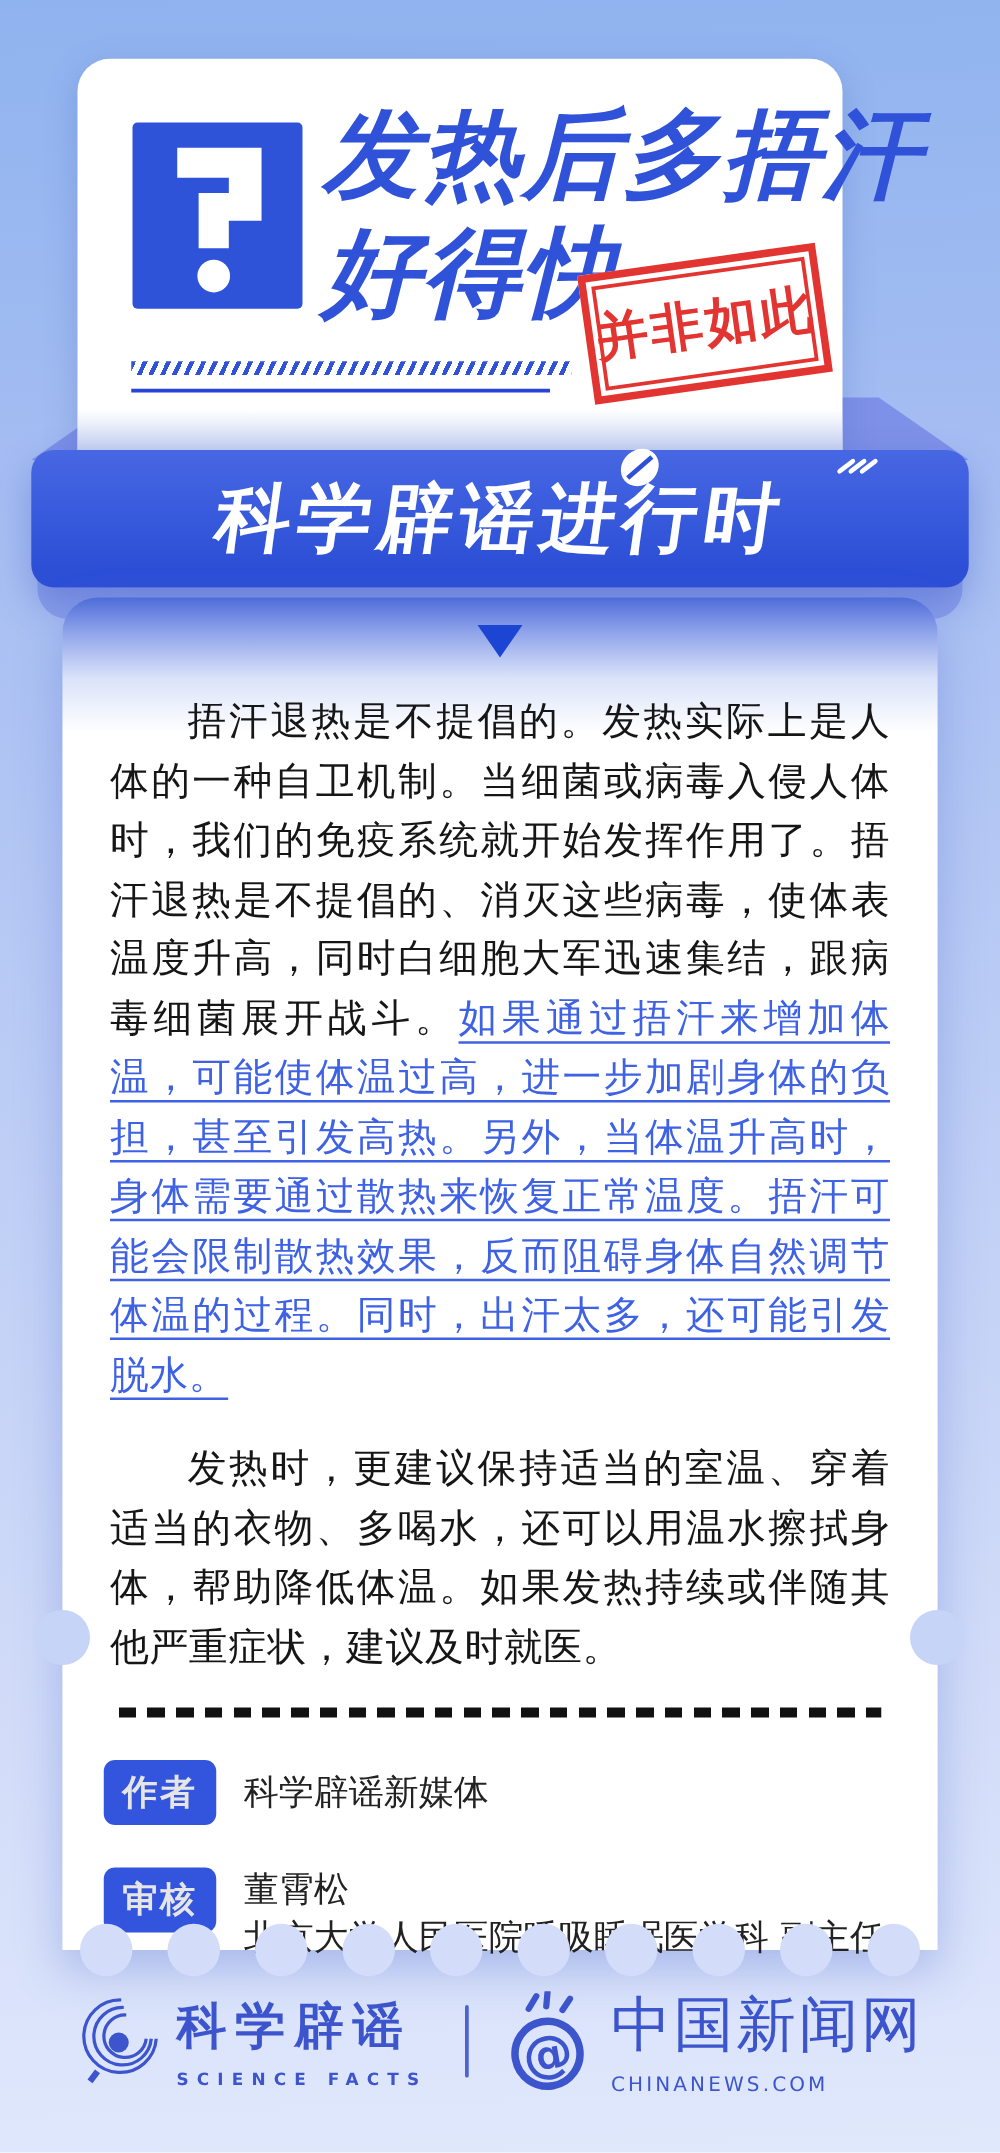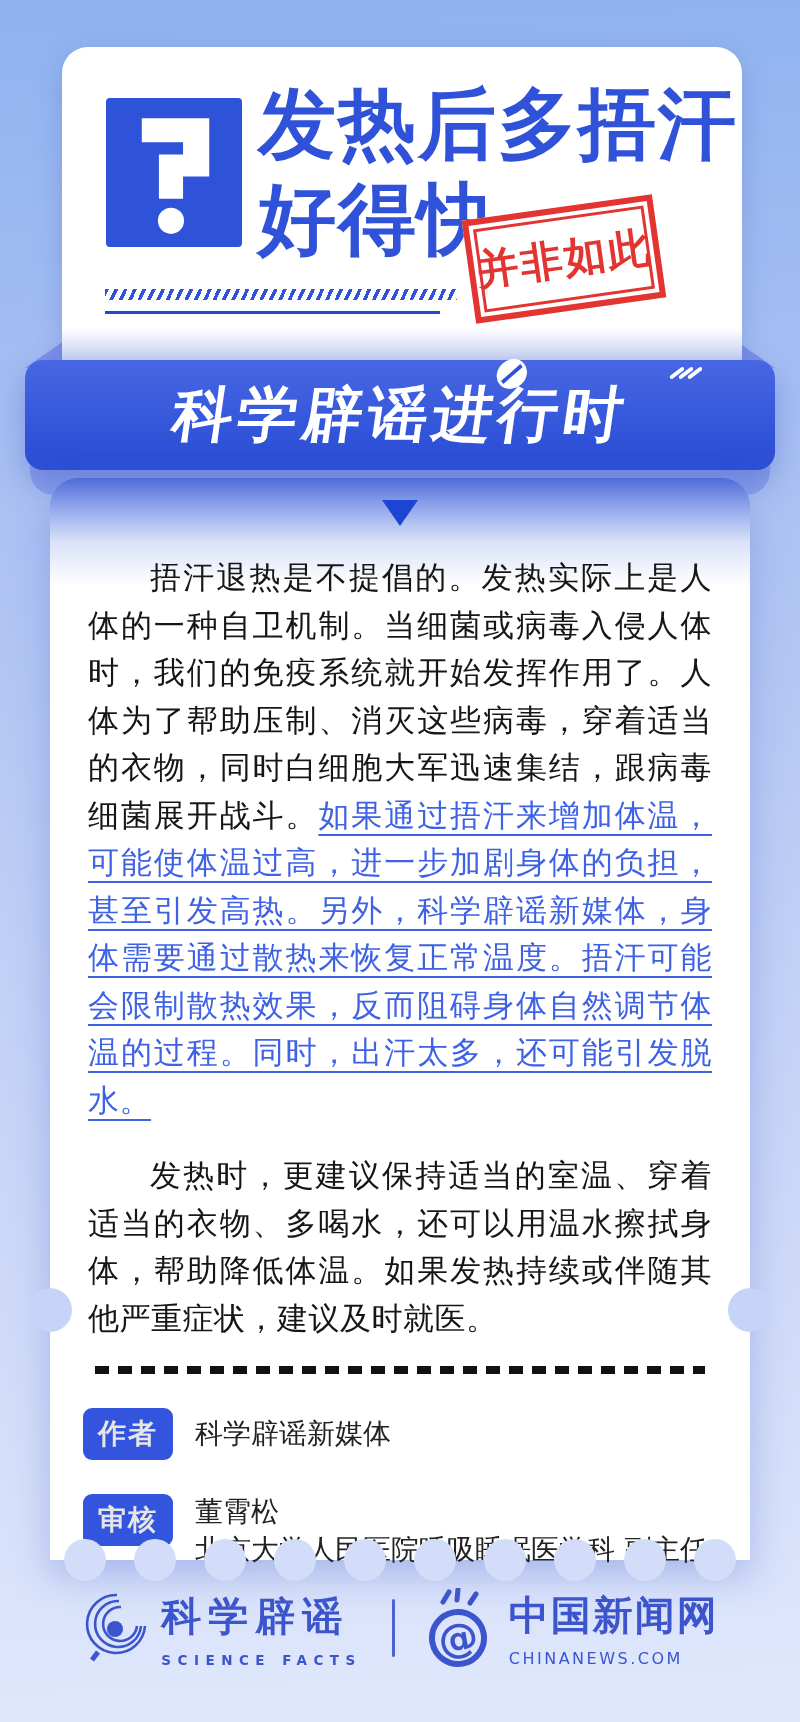--- a/index.html
+++ b/index.html
@@ -3,23 +3,24 @@
 <meta charset="utf-8">
 <style>
   html,body{margin:0;padding:0;}
   .page{
     position:relative; width:800px; height:1722px; overflow:hidden;
     font-family:"DejaVu Sans",sans-serif;
     background:linear-gradient(178deg,#8fb3ef 0%,#a5bdf2 22%,#bccdf5 50%,#cfdaf8 75%,#e0e8fc 100%);
   }
   
   .paper{
-    position:absolute; left:62px; top:47px; width:680px; height:321px;
+    position:absolute; left:62px; top:47px; width:612px; height:321px;
     background:#ffffff; border-radius:26px 26px 0 0; z-index:2;
     box-shadow:0 8px 26px rgba(70,100,190,.30);
+    font-style:italic;
   }
   .paper-shadow{
     position:absolute; left:0; bottom:0; width:100%; height:40px;
     background:linear-gradient(180deg,rgba(176,192,238,0) 0%,#b7c5ee 100%);
   }
   .q-icon{
     position:absolute; left:44px; top:51px; width:136px; height:149px;
     background:#2e52d8; border-radius:4px;
   }
   .q-icon svg{position:absolute;left:0;top:0;}
@@ -118,21 +119,21 @@
   .scallop{position:absolute; width:42px; height:42px; border-radius:50%; background:#d3ddf9; z-index:6;}
   
   .footer{
     position:absolute; left:0; top:1588px; width:800px; z-index:2;
     display:flex; align-items:center; justify-content:center; gap:30px;
   }
   .logo{display:flex; align-items:center; gap:14px; color:#3c55cd;}
   .logo-col{display:flex; flex-direction:column;}
   .sf-cn{font-size:40px; font-weight:900; letter-spacing:7px; white-space:nowrap;}
   .sf-en{font-size:13.5px; font-weight:700; letter-spacing:6.5px; margin-top:8px; white-space:nowrap;}
-  .cn-cn{font-size:40px; font-weight:700; letter-spacing:2px; white-space:nowrap;}
+  .cn-cn{font-size:48px; font-weight:400; letter-spacing:2px; white-space:nowrap;}
   .cn-en{font-size:16px; font-weight:400; letter-spacing:2.5px; margin-top:6px; white-space:nowrap;}
   .footer-divider{width:3px; height:58px; background:#4c64d2; border-radius:2px;}
   .at-wrap{position:relative; width:70px; height:80px;}
 </style>
 </head>
 <body>
 
 <div class="page">
 
   <svg class="backwall" width="750" height="62" viewBox="0 0 750 62">
@@ -170,21 +171,21 @@
           <i></i>
           <i></i>
           <i></i>
         </span>
     </div>
   </div>
 
   <div class="card">
     <div class="card-triangle"></div>
     <div class="article">
-      <p><span>捂汗退热是不提倡的。发热实际上是人体的一种自卫机制。当细菌或病毒入侵人体时，我们的免疫系统就开始发挥作用了。人体为了帮助压制、消灭这些病毒，穿着适当的衣物，同时白细胞大军迅速集结，跟病毒细菌展开战斗。</span><span class="hl">如果通过捂汗来增加体温，可能使体温过高，进一步加剧身体的负担，甚至引发高热。另外，科学辟谣新媒体，身体需要通过散热来恢复正常温度。捂汗可能会限制散热效果，反而阻碍身体自然调节体温的过程。同时，出汗太多，还可能引发脱水。</span></p>
+      <p><span>捂汗退热是不提倡的。发热实际上是人体的一种自卫机制。当细菌或病毒入侵人体时，我们的免疫系统就开始发挥作用了。捂汗退热是不提倡的、消灭这些病毒，使体表温度升高，同时白细胞大军迅速集结，跟病毒细菌展开战斗。</span><span class="hl">如果通过捂汗来增加体温，可能使体温过高，进一步加剧身体的负担，甚至引发高热。另外，当体温升高时，身体需要通过散热来恢复正常温度。捂汗可能会限制散热效果，反而阻碍身体自然调节体温的过程。同时，出汗太多，还可能引发脱水。</span></p>
       <p class="p2">发热时，更建议保持适当的室温、穿着适当的衣物、多喝水，还可以用温水擦拭身体，帮助降低体温。如果发热持续或伴随其他严重症状，建议及时就医。</p>
     </div>
     <div class="dash-divider"></div>
     <div class="credits">
       <div class="credit-row">
         <div class="badge">作者</div>
         <div class="credit-value">科学辟谣新媒体</div>
       </div>
       <div class="credit-row reviewer">
         <div class="badge">审核</div>

